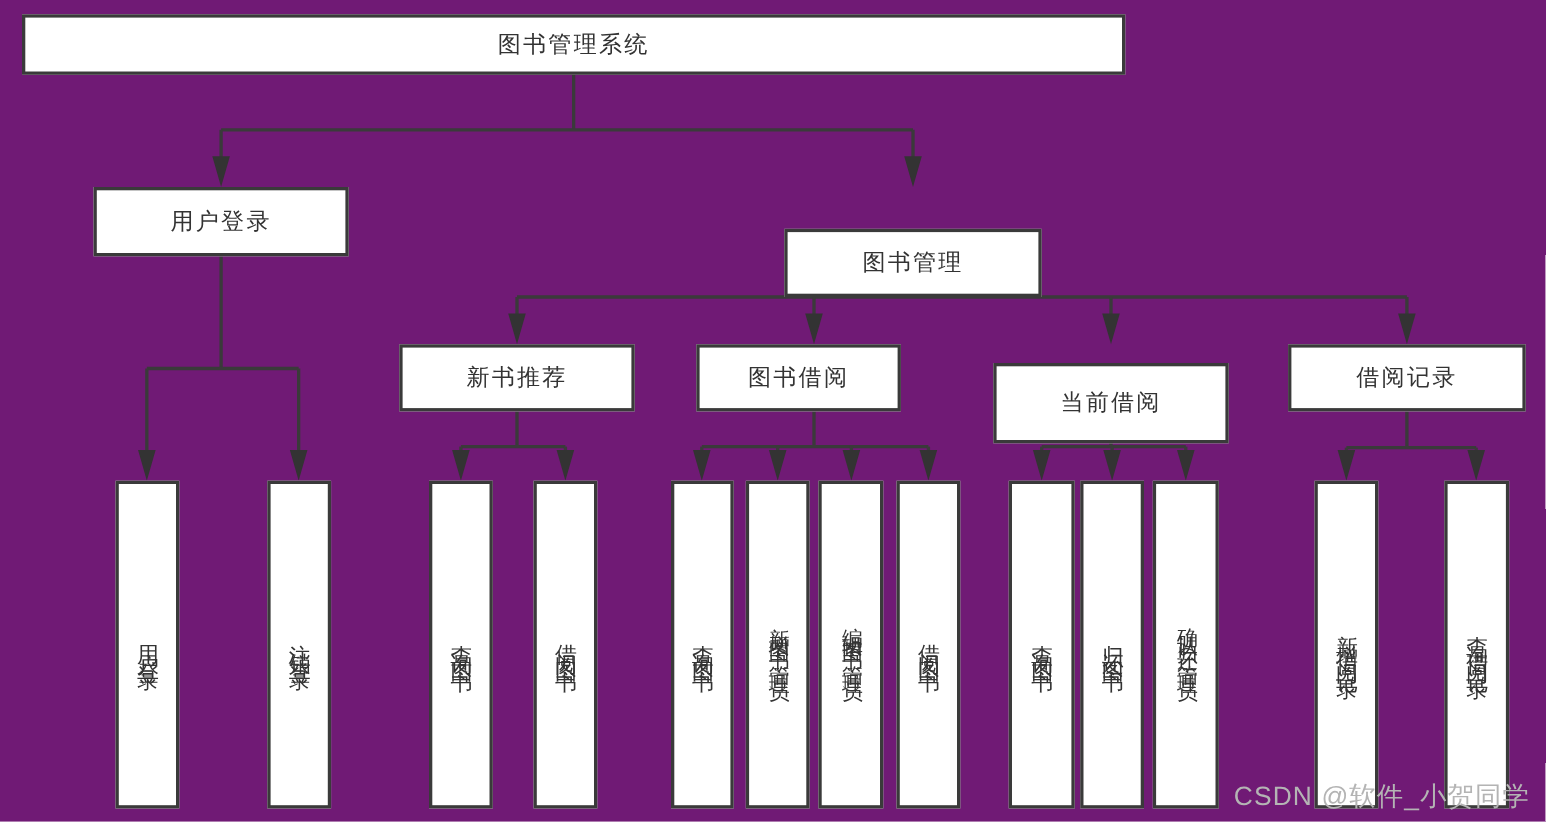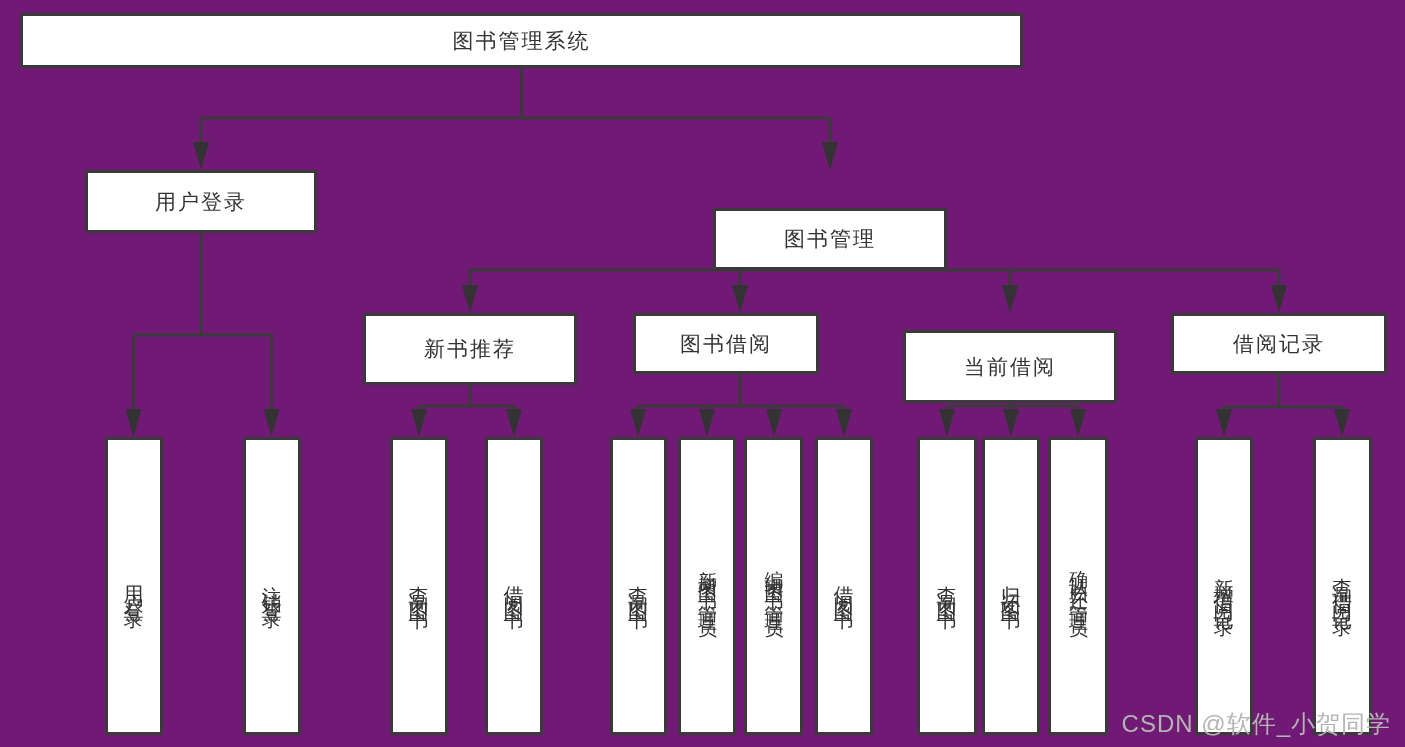--- a/index.html
+++ b/index.html
@@ -120,21 +120,21 @@
       <polygon points="1216,409 1232,409 1224,437"></polygon>
       <polygon points="1334,409 1350,409 1342,437"></polygon>
     </g>
   </svg>
 
   <div class="node" style="left:20px; top:13px; width:1003px; height:55px;">图书管理系统</div>
 
   <div class="node" style="left:85px; top:170px; width:232px; height:63px;">用户登录</div>
   <div class="node" style="left:713px; top:170px; width:234px; height:62px;margin-top:38px;">图书管理</div>
 
-  <div class="node" style="left:363px; top:313px; width:214px; height:72px;">新书推荐</div>
+  <div class="node" style="left:363px; top:313px; width:214px; height:61px;">新书推荐</div>
   <div class="node" style="left:633px; top:313px; width:186px; height:61px;">图书借阅</div>
   <div class="node" style="left:903px; top:330px; width:214px; height:73px;">当前借阅</div>
   <div class="node" style="left:1171px; top:313px; width:216px; height:61px;">借阅记录</div>
 
   <div class="node v" style="left:105px; top:437px; width:58px; height:298px;">用户登录</div>
   <div class="node v" style="left:243px; top:437px; width:58px; height:298px;">注销登录</div>
 
   <div class="node v" style="left:390px; top:437px; width:58px; height:298px;">查询图书</div>
   <div class="node v" style="left:485px; top:437px; width:58px; height:298px;">借阅图书</div>
 

